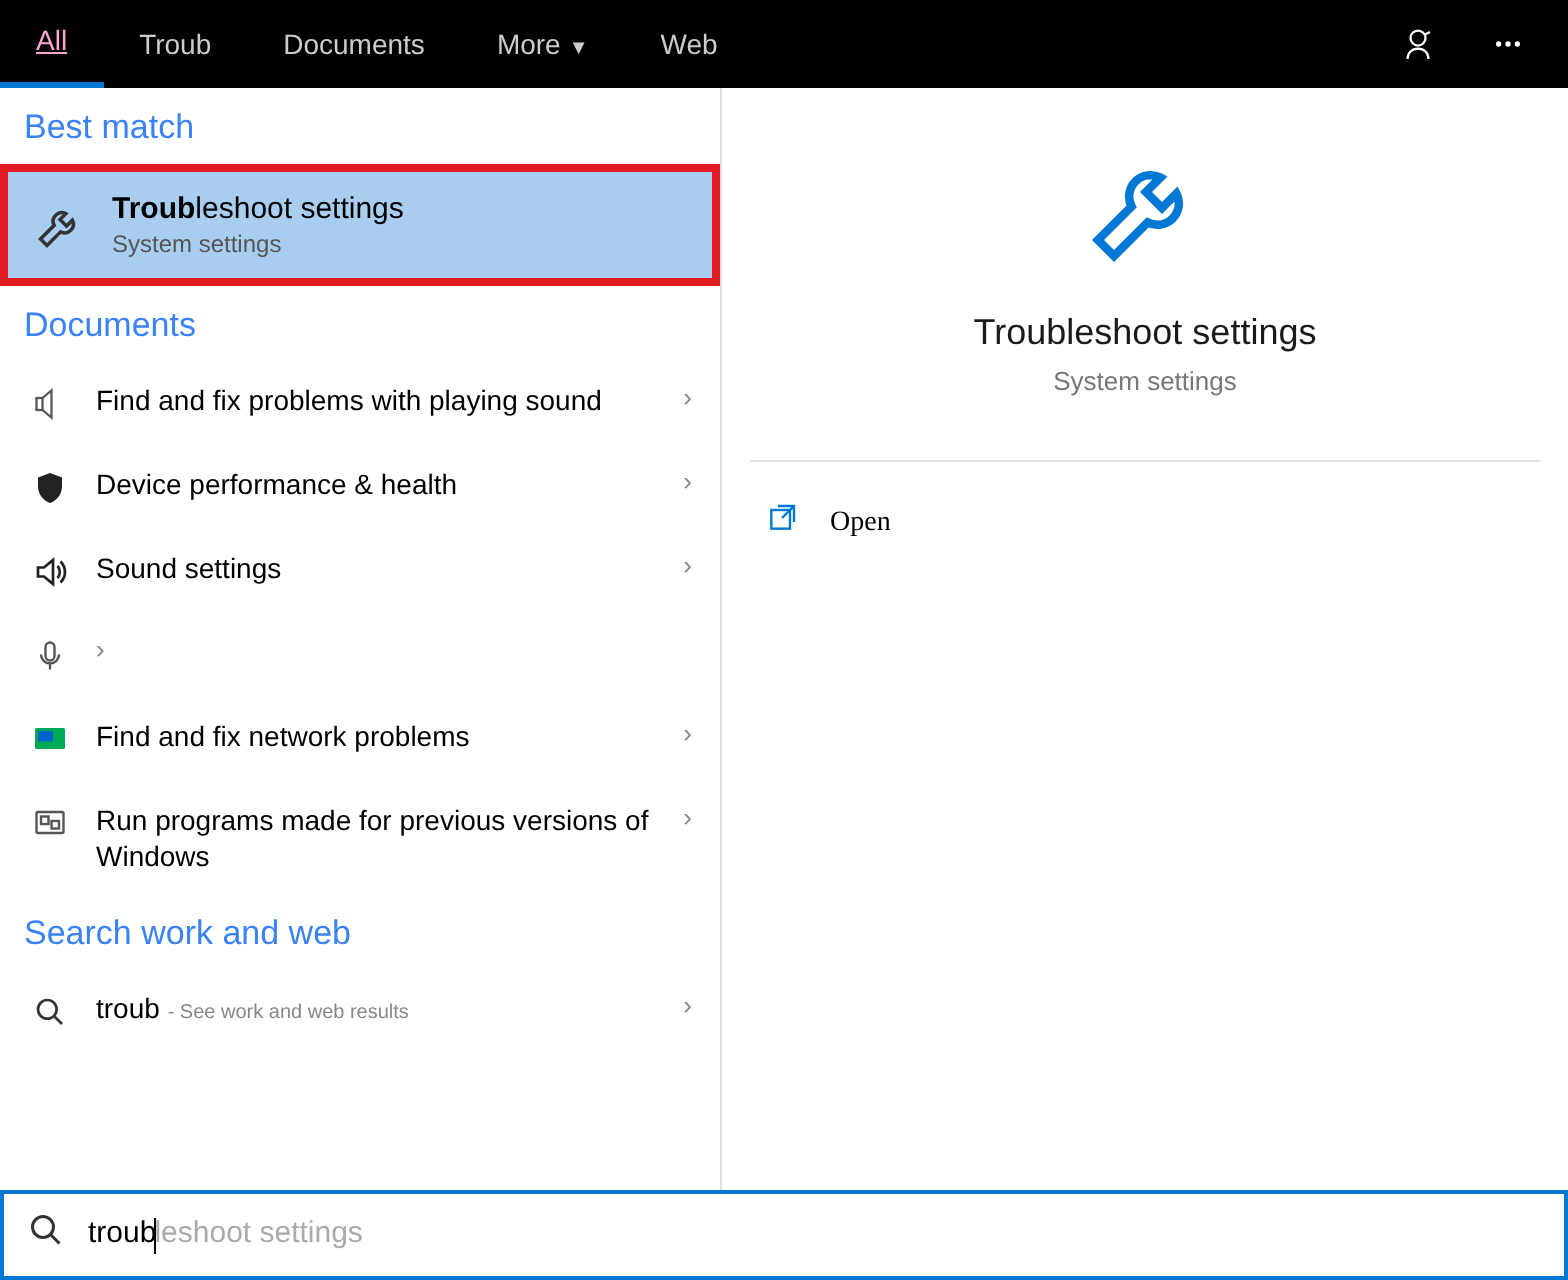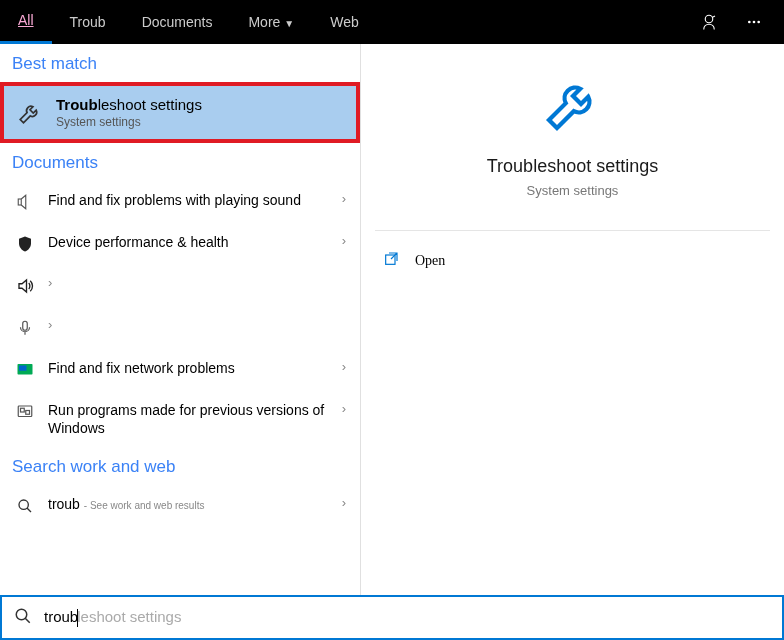--- a/index.html
+++ b/index.html
@@ -114,20 +114,21 @@
     </div>
 
     <div class="list-item">
       <div class="li-icon">
           <svg width="18" height="18" viewBox="0 0 24 24" fill="none" stroke="#222" stroke-width="1.8">
             <path d="M4 9v6h4l6 5V4L8 9H4z"></path>
             <path d="M17 8c1 1 1.5 2.5 1.5 4s-.5 3-1.5 4"></path>
             <path d="M19 5c2 2 3 4.5 3 7s-1 5-3 7"></path>
           </svg>
         </div>
+      <div class="li-text">Sound settings</div>
       <div class="li-chevron">›</div>
     </div>
 
     <div class="list-item">
       <div class="li-icon">
           <svg width="18" height="18" viewBox="0 0 24 24" fill="none" stroke="#555" stroke-width="1.6">
             <rect x="9" y="3" width="6" height="12" rx="3"></rect>
             <path d="M6 11a6 6 0 0 0 12 0M12 17v4"></path>
           </svg>
         </div>

